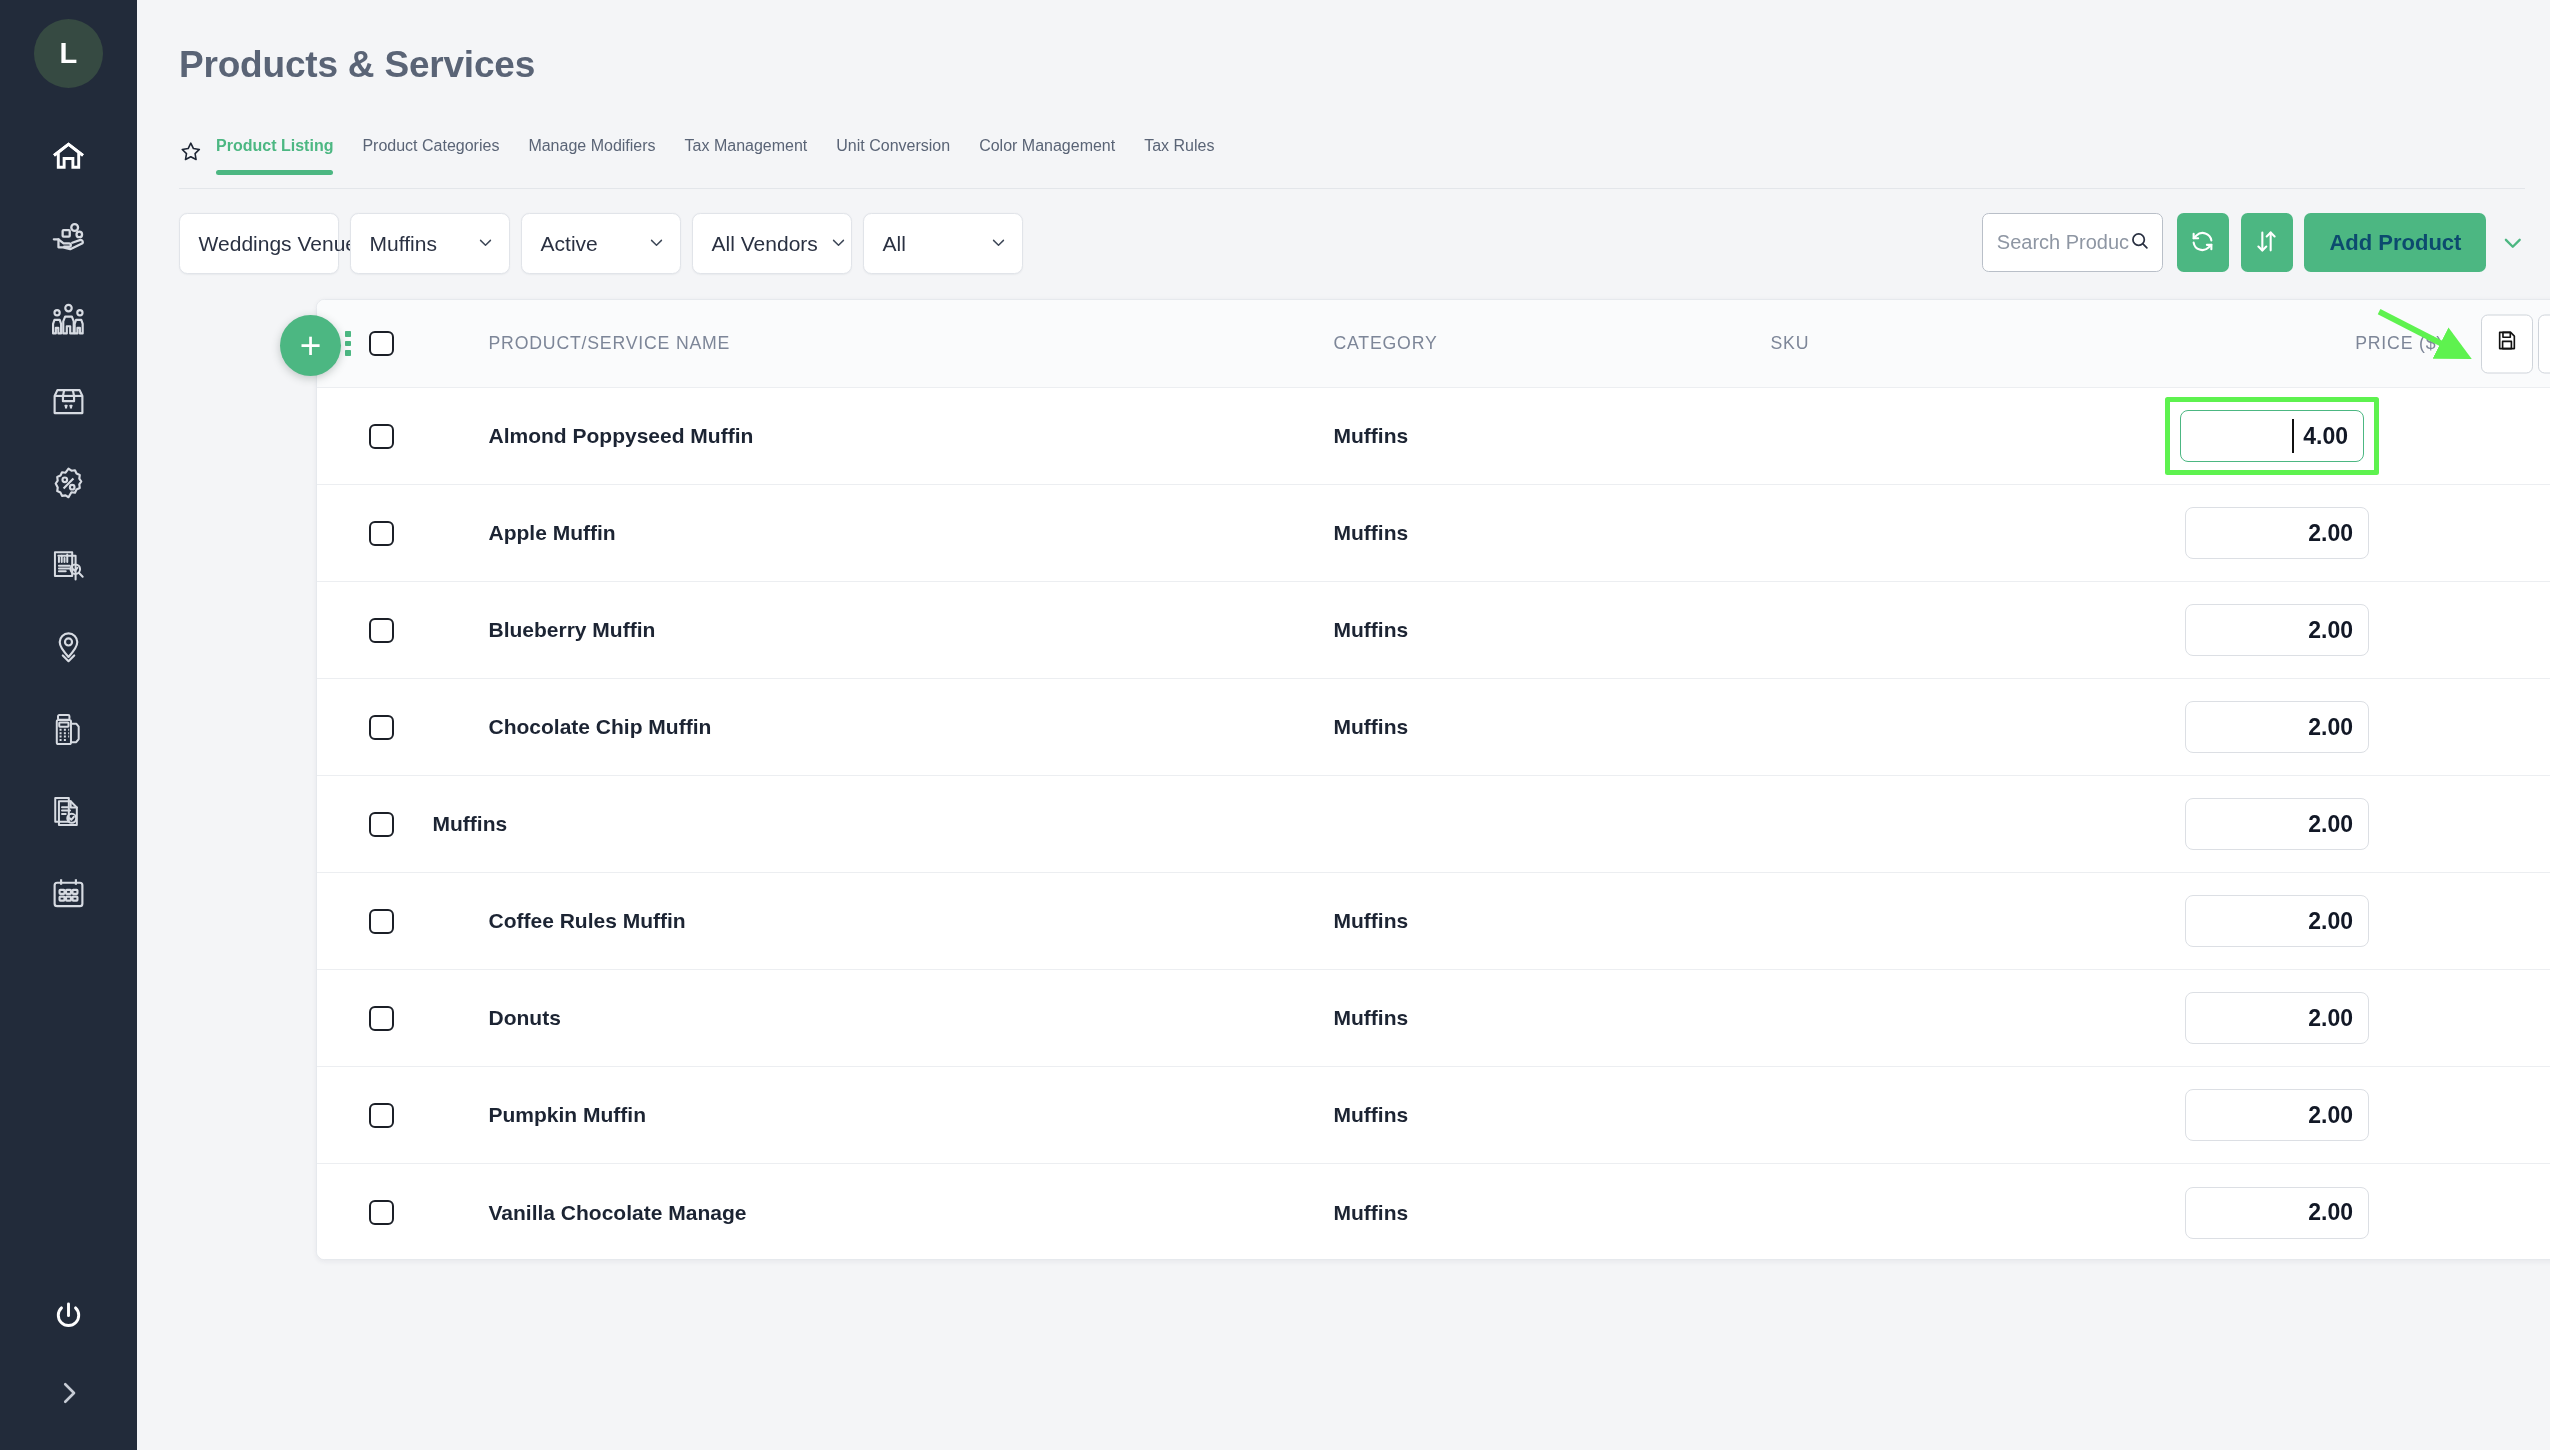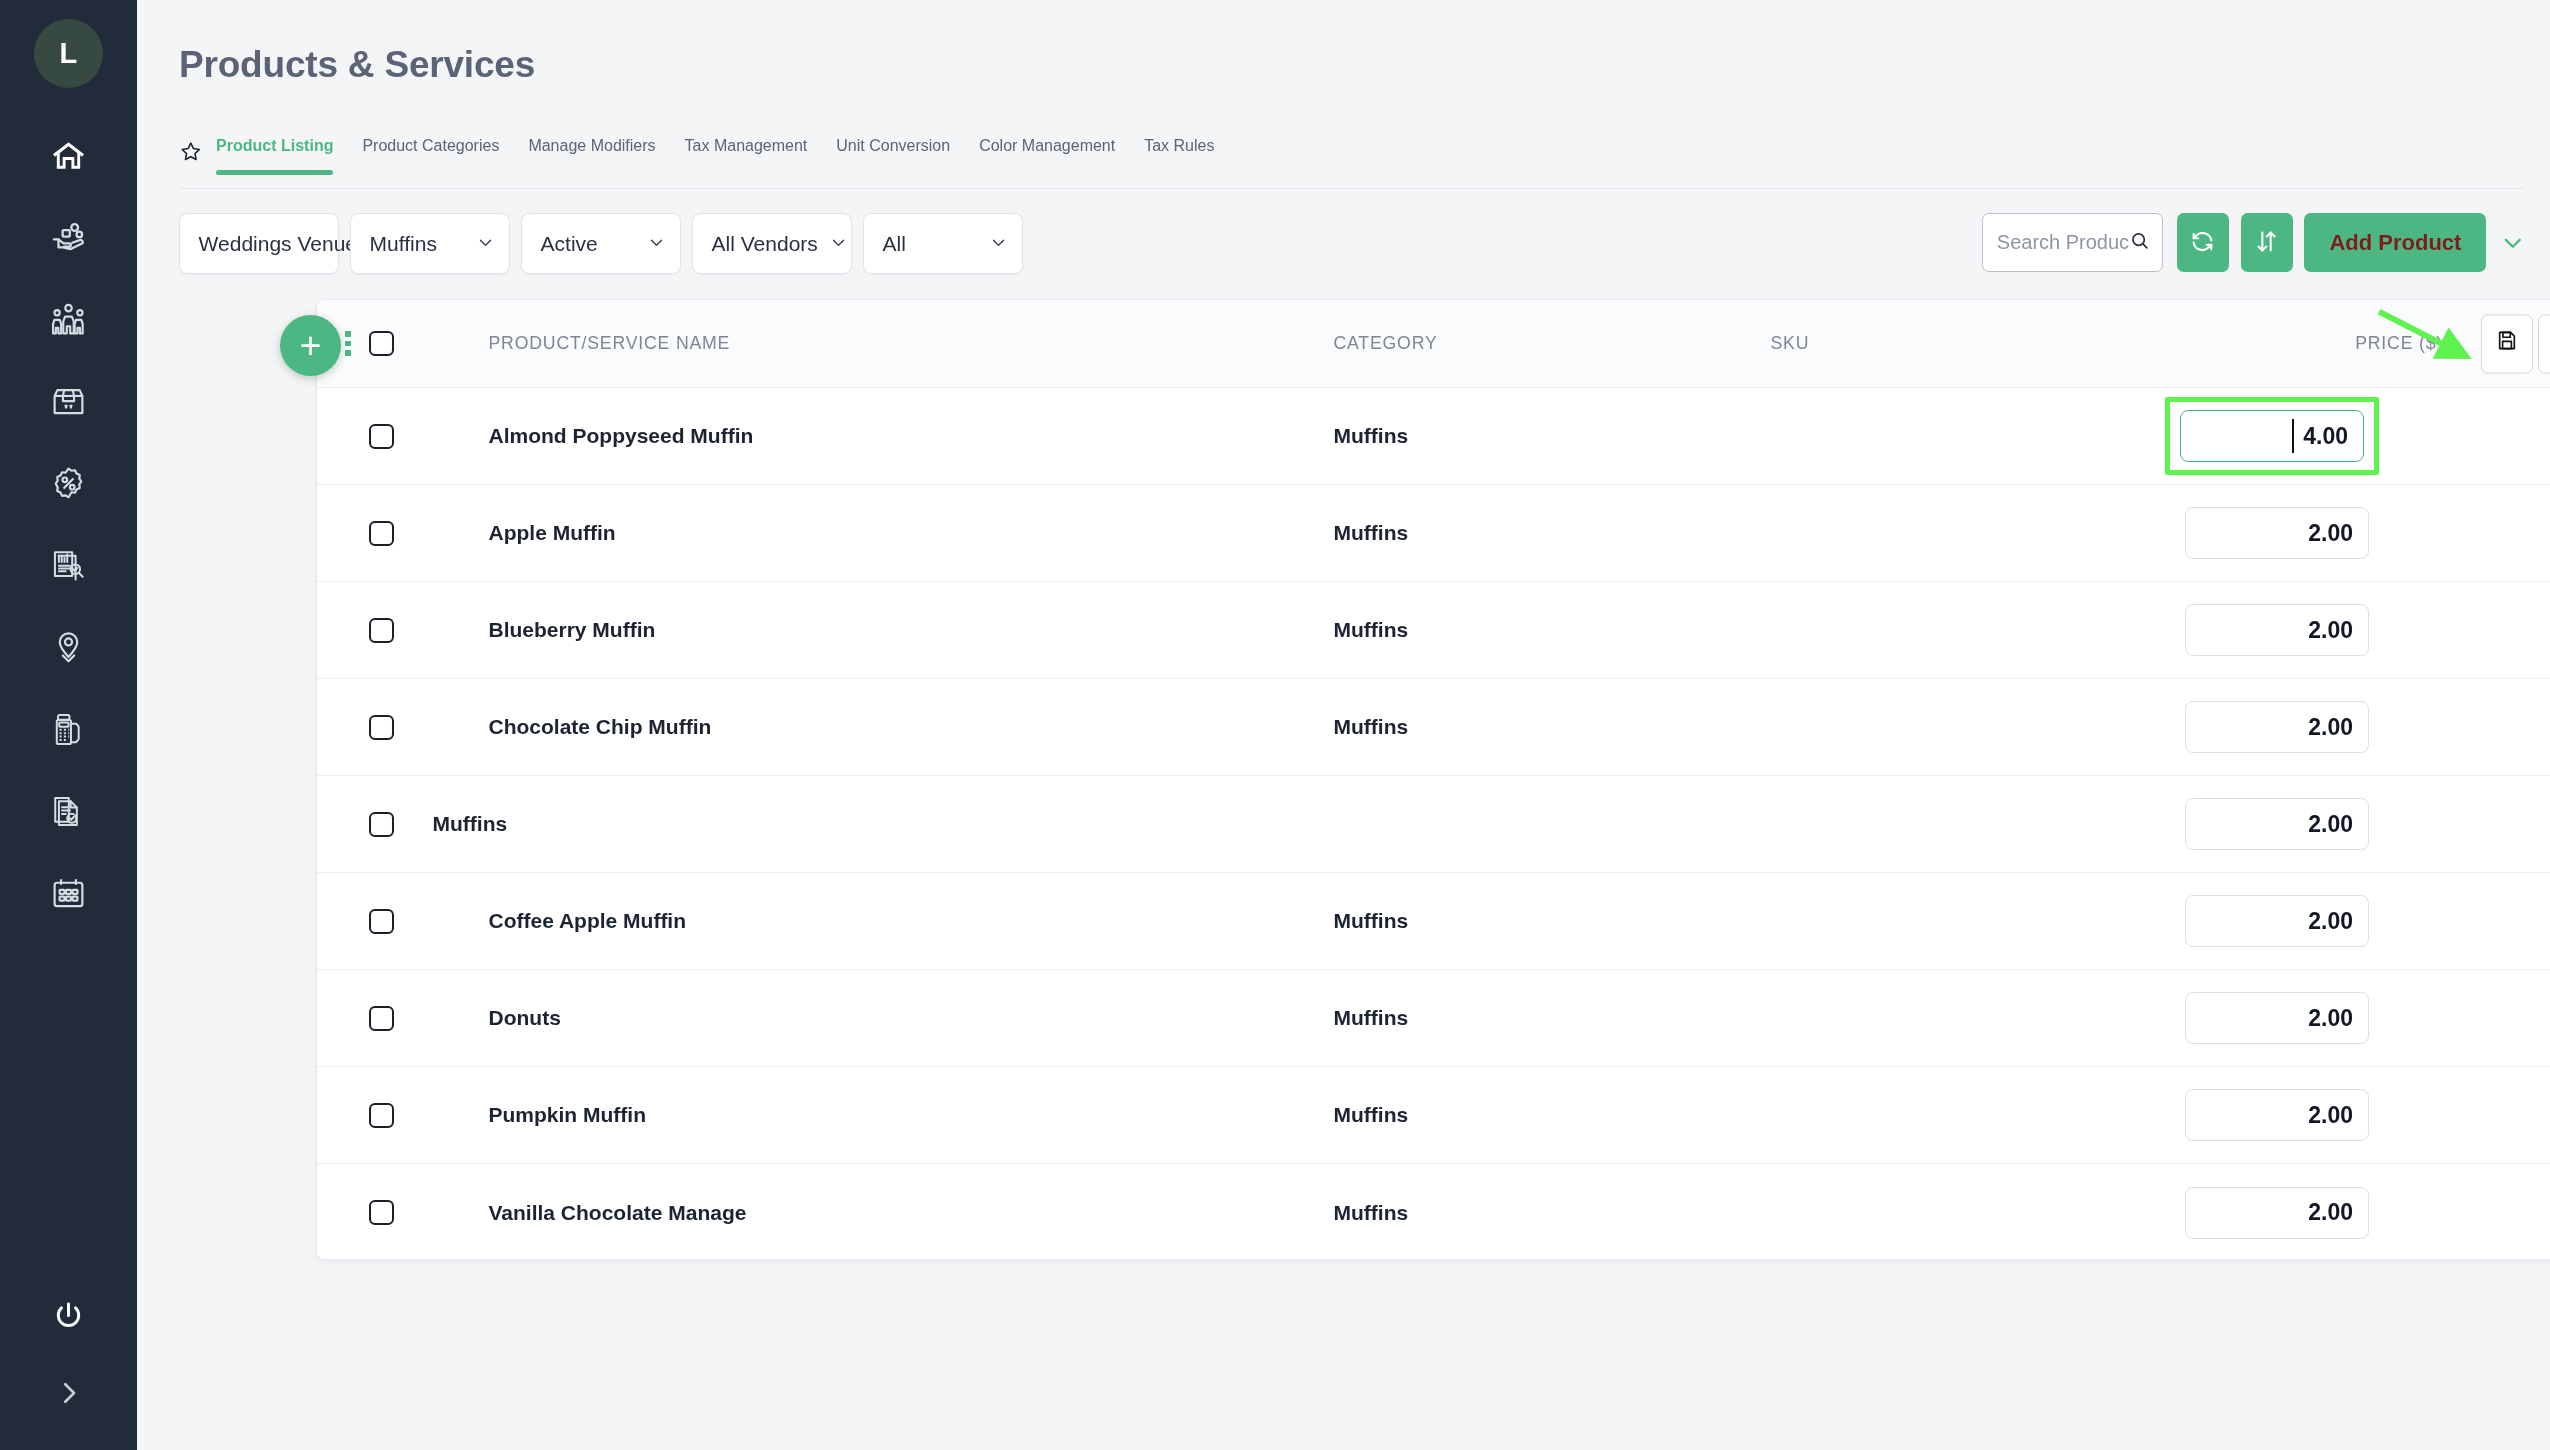--- a/index.html
+++ b/index.html
@@ -105,21 +105,21 @@
   }
   .search-wrap input::placeholder { color: #8e96a3; }
   .icon-btn {
     width: 52px; height: 59px; border-radius: 6.7px;
     background: #4cb782; color: #fff; border: 0;
     display: flex; align-items: center; justify-content: center;
     margin-right: 11.8px; cursor: pointer;
   }
   .add-btn {
     height: 59px; padding: 0 25px; border-radius: 6.7px;
-    background: #4cb782; color: #7f1d1d; border: 0;
+    background: #4cb782; color: #0c4a6e; border: 0;
     font-size: 22px; font-weight: 700; cursor: pointer;
     font-family: "Liberation Sans", sans-serif;
     display: flex; align-items: center;
   }
   .caret-down { margin-left: 15px; color: #4cb782; cursor: pointer; display: flex; align-items: center; }
 
   
   .card {
     position: absolute; left: 179px; top: 299px;
     width: 2324px; height: 961px;
@@ -599,21 +599,21 @@
         <div class="c-exp">
           
         </div>
       </div>
 
       <div class="row">
         <div class="c-drag"></div>
         <div class="c-check">
           <span class="cbx"></span>
         </div>
-        <div class="c-name cell-name">Coffee Apple Muffin</div>
+        <div class="c-name cell-name">Coffee Rules Muffin</div>
         <div class="c-cat cell-cat">Muffins</div>
         <div class="c-sku"></div>
         <div class="c-price">
           <input class="price-input" type="text" value="2.00" style="">
         </div>
         <div class="c-exp">
           
         </div>
       </div>
 

